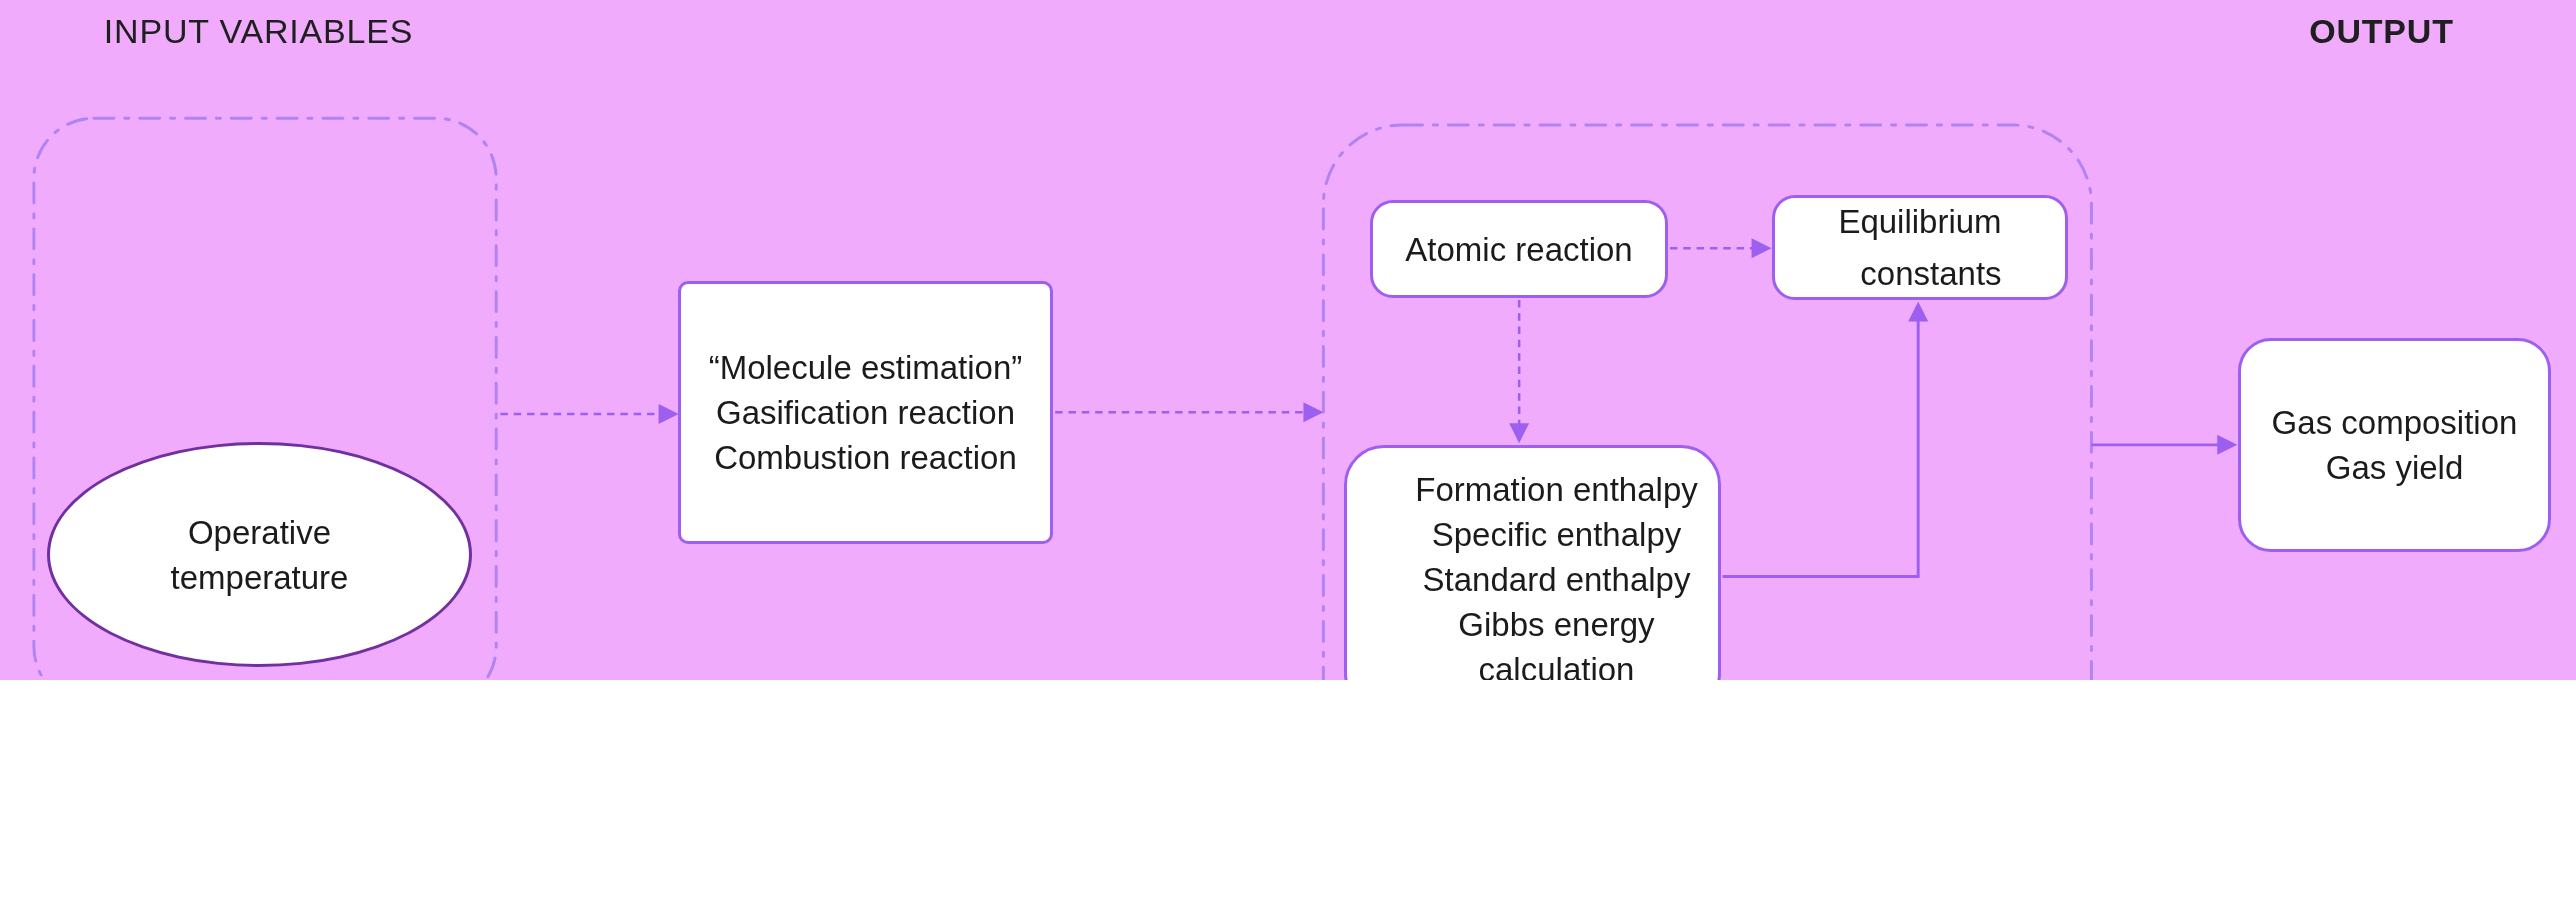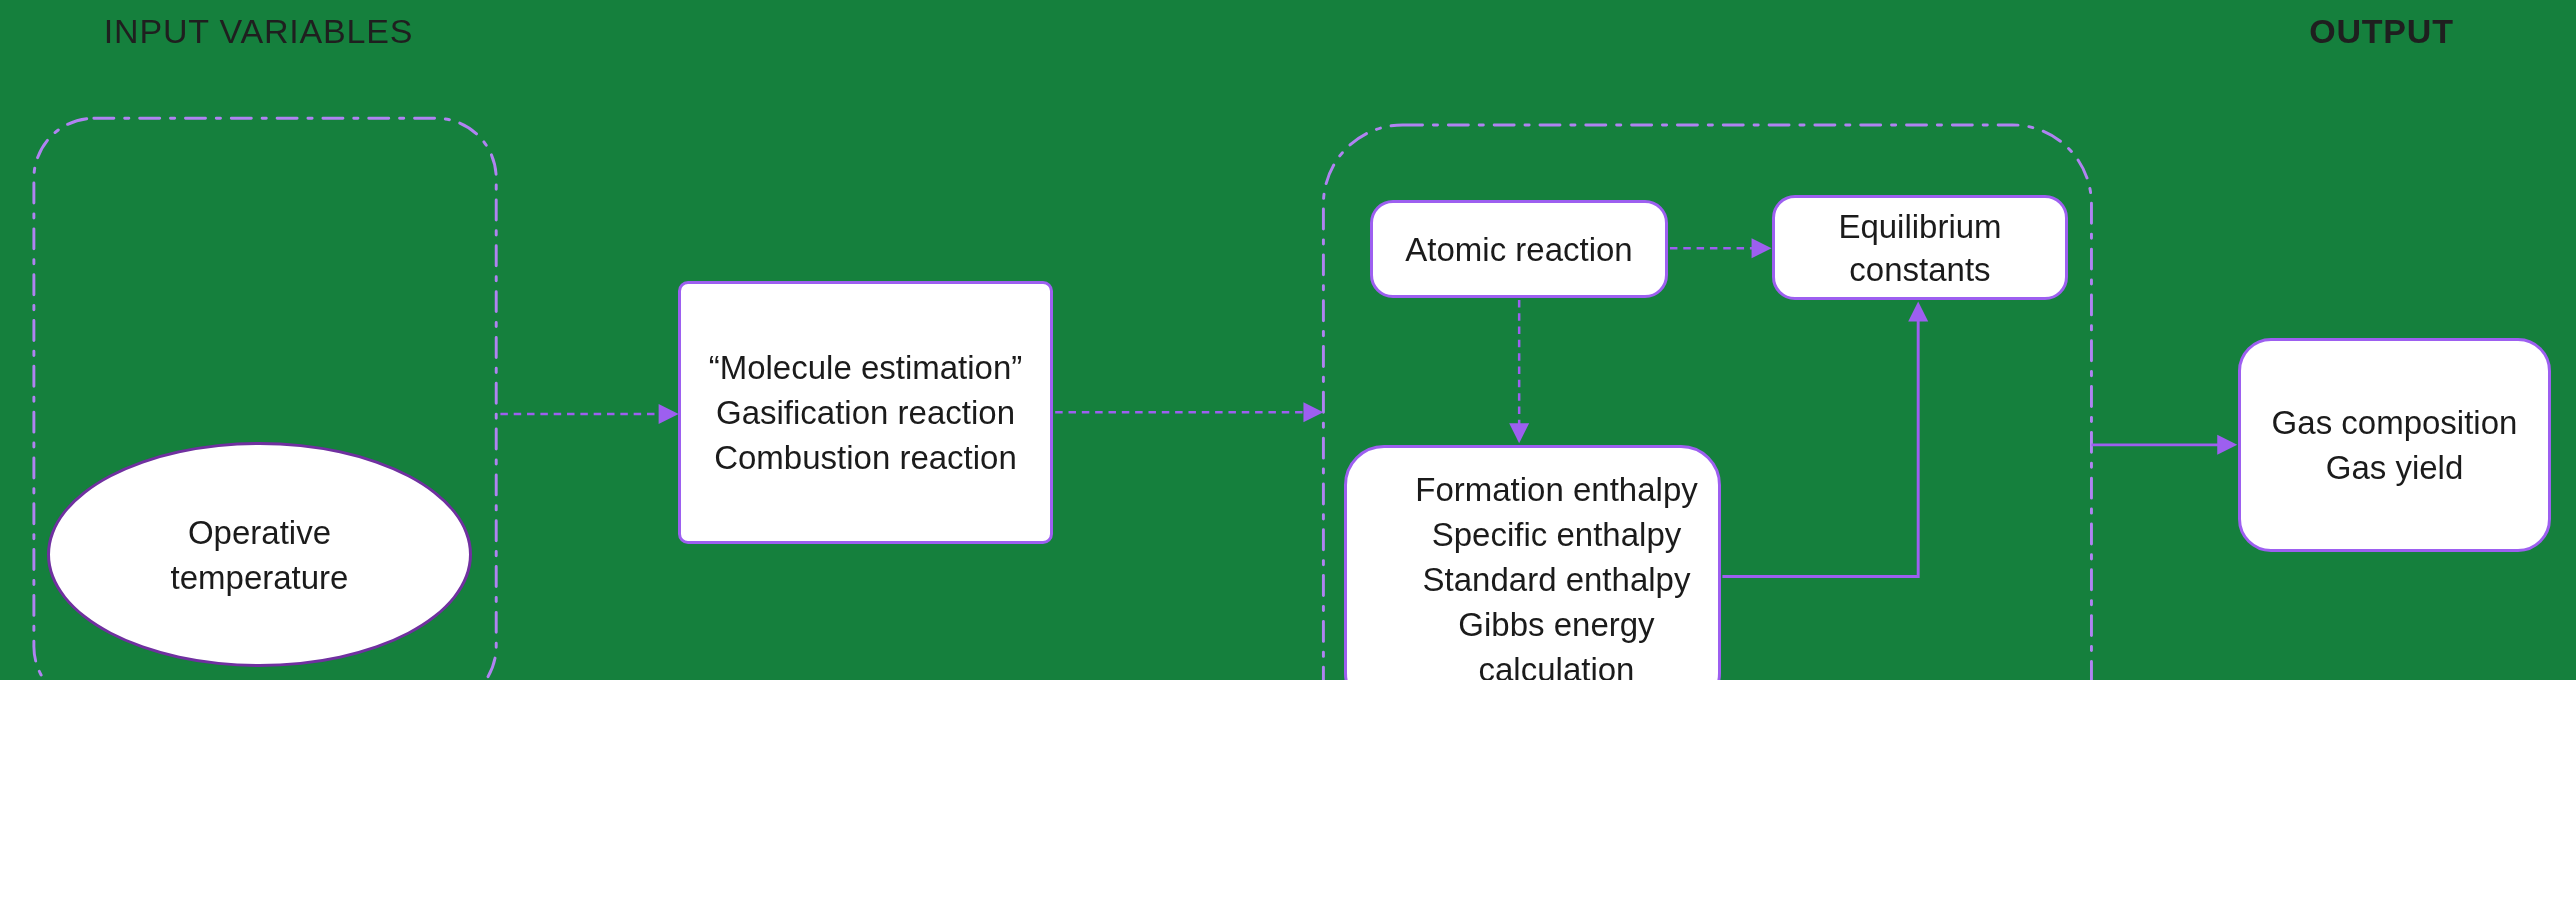--- a/index.html
+++ b/index.html
@@ -1,19 +1,19 @@
 <!DOCTYPE html>
 <html style="font-size:13.3px"><head>
 <meta charset="utf-8">
 <style>
   html,body{margin:0;padding:0;background:#ffffff;}
   #canvas{
     position:relative;
     width:2576px;height:680px;
-    background:#15803d;
+    background:#f0abfc;
     font-family:"Liberation Sans", sans-serif;
     overflow:hidden;
   }
   .section-label{
     position:absolute;
     top:11.7px;
     width:367px;
     text-align:center;
     font-size:34px;
     color:#1f1f1f;
@@ -112,21 +112,21 @@
 
   <div class="node box" style="left:678px;top:281px;width:375px;height:263px;border-radius:10px;">
     <span>“Molecule estimation”
 Gasification reaction
 Combustion reaction</span>
   </div>
 
   <div class="node box" style="left:1370px;top:200px;width:298px;height:98px;border-radius:23px;">
     <span>Atomic reaction</span>
   </div>
-  <div class="node box" style="left:1772px;top:195px;width:296px;height:105px;border-radius:23px;line-height:43px;">
+  <div class="node box" style="left:1772px;top:195px;width:296px;height:105px;border-radius:23px;line-height:52px;text-align:right;">
     <span>Equilibrium
 constants</span>
   </div>
   <div class="node box" style="left:1344px;top:445px;width:377px;height:268px;border-radius:40px;padding-left:48px;">
     <span>Formation enthalpy
 Specific enthalpy
 Standard enthalpy
 Gibbs energy
 calculation</span>
   </div>

